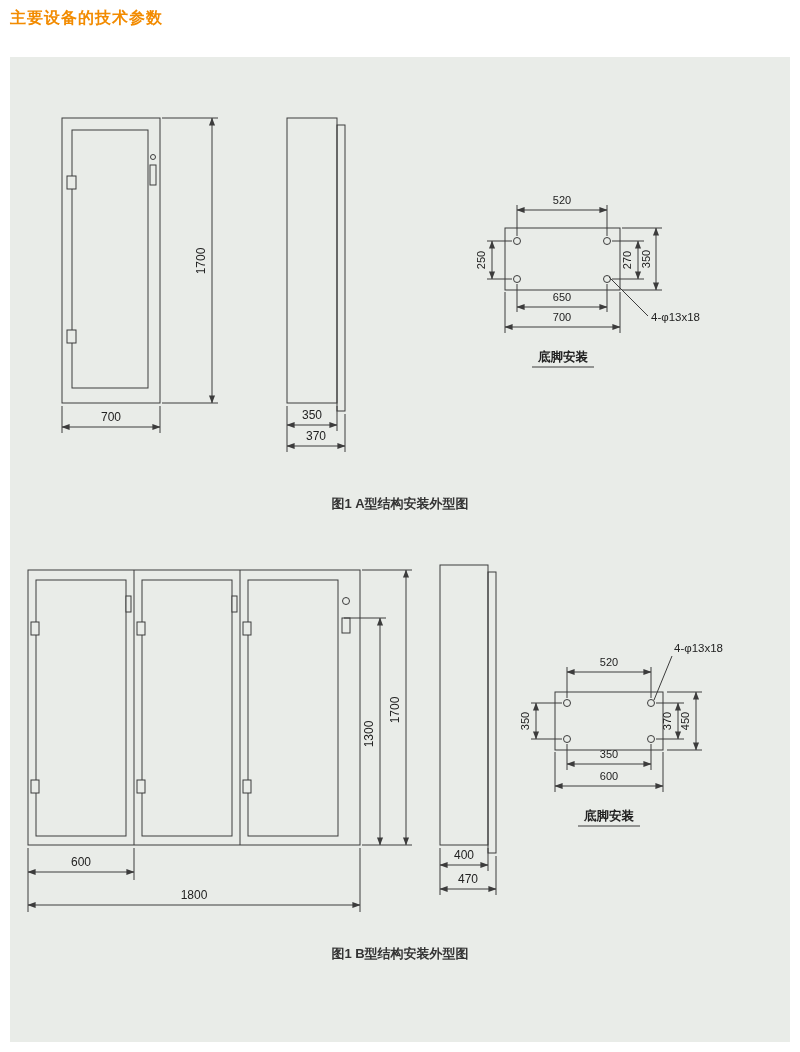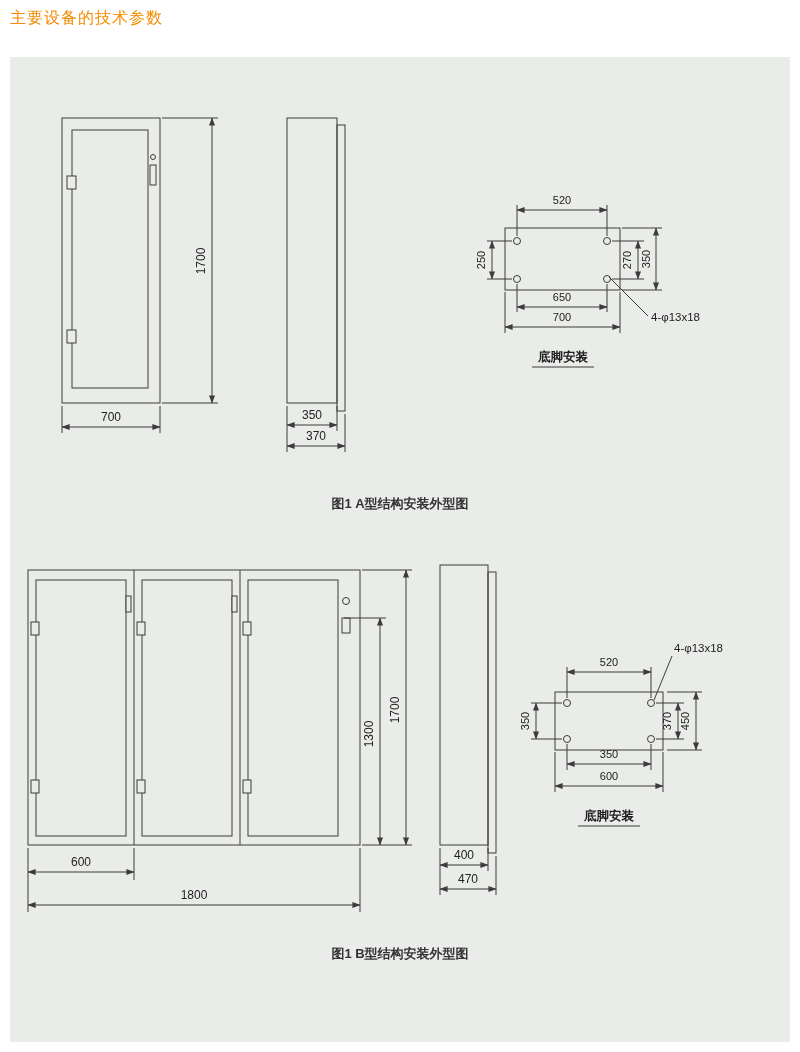--- a/index.html
+++ b/index.html
@@ -2,21 +2,21 @@
 <html style="--accent: #f28b00; --panel_bg: #e9ece8; --line: #3c3c3c; --ink: #222222;"><head>
 <meta charset="utf-8">
 <style>
   html,body{margin:0;padding:0}
   body{
     width:800px;height:1052px;position:relative;overflow:hidden;
     background:#ffffff;font-family:"Liberation Sans",sans-serif;
   }
   .title{
     position:absolute;left:10px;top:8px;
-    font-size:16px;font-weight:normal;color:var(--accent,#f28b00);
+    font-size:16px;font-weight:bold;color:var(--accent,#f28b00);
     letter-spacing:1px;
   }
   .panel{
     position:absolute;left:10px;top:57px;width:780px;height:985px;
     background:var(--panel_bg,#e9ece8);
   }
   svg text{font-family:"Liberation Sans",sans-serif;fill:var(--ink,#222)}
   .ln{stroke:var(--line,#3c3c3c);stroke-width:1;fill:none}
   .part{stroke:var(--line,#3c3c3c);stroke-width:1;fill:var(--panel_bg,#e9ece8)}
   #arr path{fill:var(--line,#3c3c3c)}

